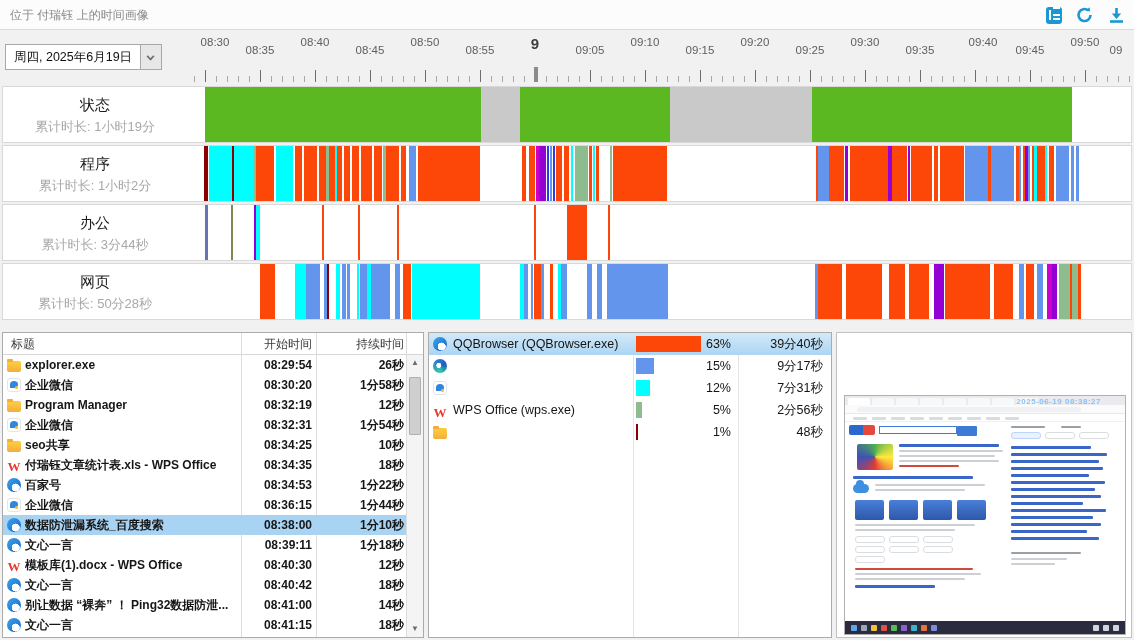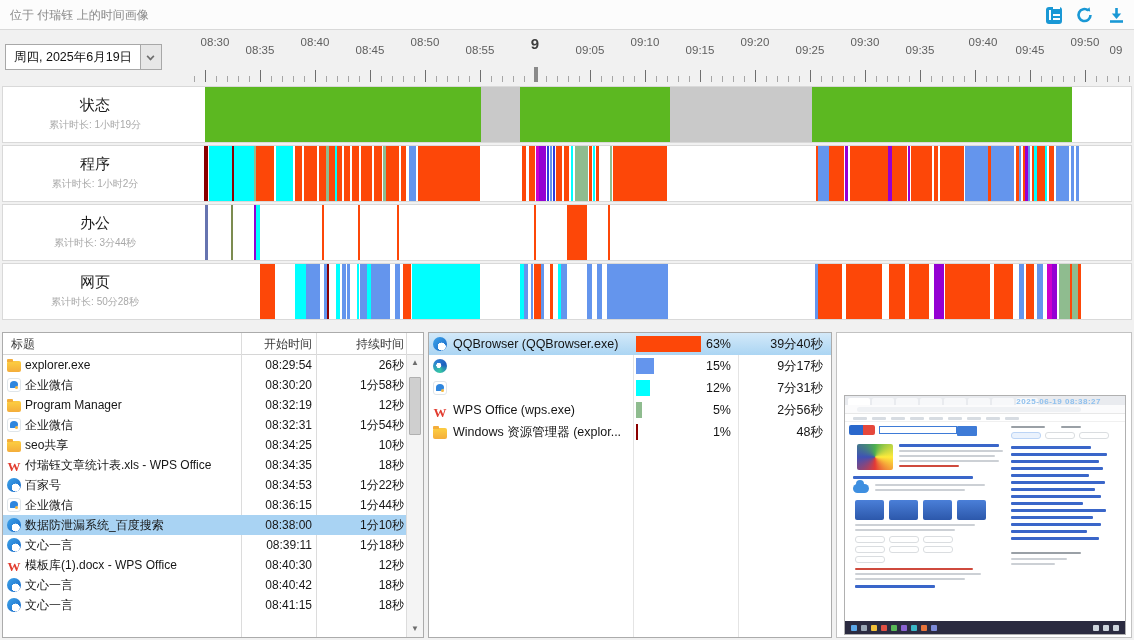--- a/index.html
+++ b/index.html
@@ -29,37 +29,37 @@
   .rlabel.hi{top:6px}.rlabel.lo{top:14px}
   .rlabel.rmajor{font-size:15px;font-weight:bold;color:#3d3d3d;top:5px;}
   .tick{position:absolute;bottom:3px;width:1px;height:6px;background:#a6a6a6;}
   .tick.tmaj{height:12px;background:#6e6e6e;}
   .tick.tnine{width:4px;height:15px;background:#8a8a8a;margin-left:-1px;}
 
   
   .t-row{position:absolute;left:2px;width:1130px;height:57px;background:#fff;border:1px solid #d9d9d9;}
   .t-label{position:absolute;left:0;top:0;width:184px;height:100%;text-align:center;}
   .t-name{margin-top:9px;font-size:15px;color:#1c1c1c;}
-  .t-total{margin-top:3px;font-size:10px;color:#a8a8a8;}
+  .t-total{margin-top:3px;font-size:13px;color:#a8a8a8;}
   .t-lane{position:absolute;left:184px;right:0;top:0;bottom:0;overflow:hidden;}
   .seg{position:absolute;top:0;bottom:0;display:block;}
 
   
   .panel{position:absolute;top:332px;height:306px;background:#fff;border:1px solid #ababab;}
   .p-left{left:2px;width:422px;}
   .p-mid{left:428px;width:404px;}
   .p-right{left:836px;width:296px;border-color:#c2c2c2;}
 
   
   .lt-head{position:relative;height:22px;line-height:22px;border-bottom:1px solid #d6d6d6;color:#3a3a3a;}
   .lt-head .h-title{position:absolute;left:8px;}
   .lt-head .h-start{position:absolute;left:240px;width:69px;text-align:right;}
   .lt-head .h-dur{position:absolute;left:315px;width:86px;text-align:right;}
   .lt-vline{position:absolute;top:0;bottom:0;width:1px;background:#dcdcdc;}
-  .lt-body{position:absolute;left:0;top:22px;right:0;bottom:0;overflow:hidden;}
+  .lt-body{position:absolute;left:0;top:22px;right:0;bottom:0;overflow:hidden;font-weight:bold;}
   .lt-row{position:relative;height:20px;line-height:20px;cursor:default;}
   .lt-row.sel{background:#a9d3f3;}
   .lt-title{position:absolute;left:22px;right:186px;white-space:nowrap;overflow:hidden;text-overflow:ellipsis;color:#161616;}
   .lt-start{position:absolute;left:240px;width:69px;text-align:right;color:#161616;}
   .lt-dur{position:absolute;left:315px;width:86px;text-align:right;color:#161616;}
   .lt-icon{position:absolute;left:4px;top:3px;}
 
   
   .sbar{position:absolute;right:0;top:22px;bottom:0;width:17px;background:#f4f4f4;border-left:1px solid #dcdcdc;}
   .sbar .arr{position:absolute;left:0;width:16px;height:16px;text-align:center;font-size:8px;color:#6d6d6d;line-height:16px;}
@@ -436,38 +436,39 @@
         <div class="lt-row"><span class="ic lt-icon ic-folder"></span><span class="lt-title">Program Manager</span><span class="lt-start">08:32:19</span><span class="lt-dur">12秒</span></div>
         <div class="lt-row"><span class="ic lt-icon ic-wxwork"></span><span class="lt-title">企业微信</span><span class="lt-start">08:32:31</span><span class="lt-dur">1分54秒</span></div>
         <div class="lt-row"><span class="ic lt-icon ic-folder"></span><span class="lt-title">seo共享</span><span class="lt-start">08:34:25</span><span class="lt-dur">10秒</span></div>
         <div class="lt-row"><span class="ic lt-icon ic-wps"></span><span class="lt-title">付瑞钰文章统计表.xls - WPS Office</span><span class="lt-start">08:34:35</span><span class="lt-dur">18秒</span></div>
         <div class="lt-row"><span class="ic lt-icon ic-qq"></span><span class="lt-title">百家号</span><span class="lt-start">08:34:53</span><span class="lt-dur">1分22秒</span></div>
         <div class="lt-row"><span class="ic lt-icon ic-wxwork"></span><span class="lt-title">企业微信</span><span class="lt-start">08:36:15</span><span class="lt-dur">1分44秒</span></div>
         <div class="lt-row sel"><span class="ic lt-icon ic-qq"></span><span class="lt-title">数据防泄漏系统_百度搜索</span><span class="lt-start">08:38:00</span><span class="lt-dur">1分10秒</span></div>
         <div class="lt-row"><span class="ic lt-icon ic-qq"></span><span class="lt-title">文心一言</span><span class="lt-start">08:39:11</span><span class="lt-dur">1分18秒</span></div>
         <div class="lt-row"><span class="ic lt-icon ic-wps"></span><span class="lt-title">模板库(1).docx - WPS Office</span><span class="lt-start">08:40:30</span><span class="lt-dur">12秒</span></div>
         <div class="lt-row"><span class="ic lt-icon ic-qq"></span><span class="lt-title">文心一言</span><span class="lt-start">08:40:42</span><span class="lt-dur">18秒</span></div>
+        <div class="lt-row"><span class="ic lt-icon ic-qq"></span><span class="lt-title">别让数据 “裸奔” ！ Ping32数据防泄...</span><span class="lt-start">08:41:00</span><span class="lt-dur">14秒</span></div>
         <div class="lt-row"><span class="ic lt-icon ic-qq"></span><span class="lt-title">文心一言</span><span class="lt-start">08:41:15</span><span class="lt-dur">18秒</span></div>
       </div>
     <div class="sbar">
       <span class="arr up">▲</span>
       <span class="arr dn">▼</span>
       <span class="thumb"></span>
     </div>
   </div>
 
   <div class="panel p-mid">
     <span class="pm-vline" style="left:204px"></span>
     <span class="pm-vline" style="left:309px"></span>
     <div class="pm-rows">
         <div class="pm-row sel"><span class="ic pm-icon ic-qq"></span><span class="pm-name">QQBrowser (QQBrowser.exe)</span><span class="pm-bar" style="width: 65px; background: rgb(253, 71, 8);"></span><span class="pm-pct">63%</span><span class="pm-dur">39分40秒</span></div>
         <div class="pm-row"><span class="ic pm-icon ic-edge"></span><span class="pm-bar" style="width: 18px; background: rgb(100, 149, 237);"></span><span class="pm-pct">15%</span><span class="pm-dur">9分17秒</span></div>
         <div class="pm-row"><span class="ic pm-icon ic-wxwork"></span><span class="pm-bar" style="width: 14px; background: rgb(0, 255, 255);"></span><span class="pm-pct">12%</span><span class="pm-dur">7分31秒</span></div>
         <div class="pm-row"><span class="ic pm-icon ic-wps"></span><span class="pm-name">WPS Office (wps.exe)</span><span class="pm-bar" style="width: 6px; background: rgb(143, 188, 143);"></span><span class="pm-pct">5%</span><span class="pm-dur">2分56秒</span></div>
-        <div class="pm-row"><span class="ic pm-icon ic-folder"></span><span class="pm-name">Windows 资源管理器 (explor...</span><span class="pm-bar" style="width: 2px; background: rgb(139, 0, 0);"></span><span class="pm-pct">1%</span><span class="pm-dur">48秒</span></div>
+        <div class="pm-row"><span class="ic pm-icon ic-folder"></span><span class="pm-bar" style="width: 2px; background: rgb(139, 0, 0);"></span><span class="pm-pct">1%</span><span class="pm-dur">48秒</span></div>
       </div>
   </div>
 
   <div class="panel p-right">
     <div class="thumb">
       <div class="tb-tabs">
           <i class="on"></i>
           <i></i>
           <i></i>
           <i></i>

